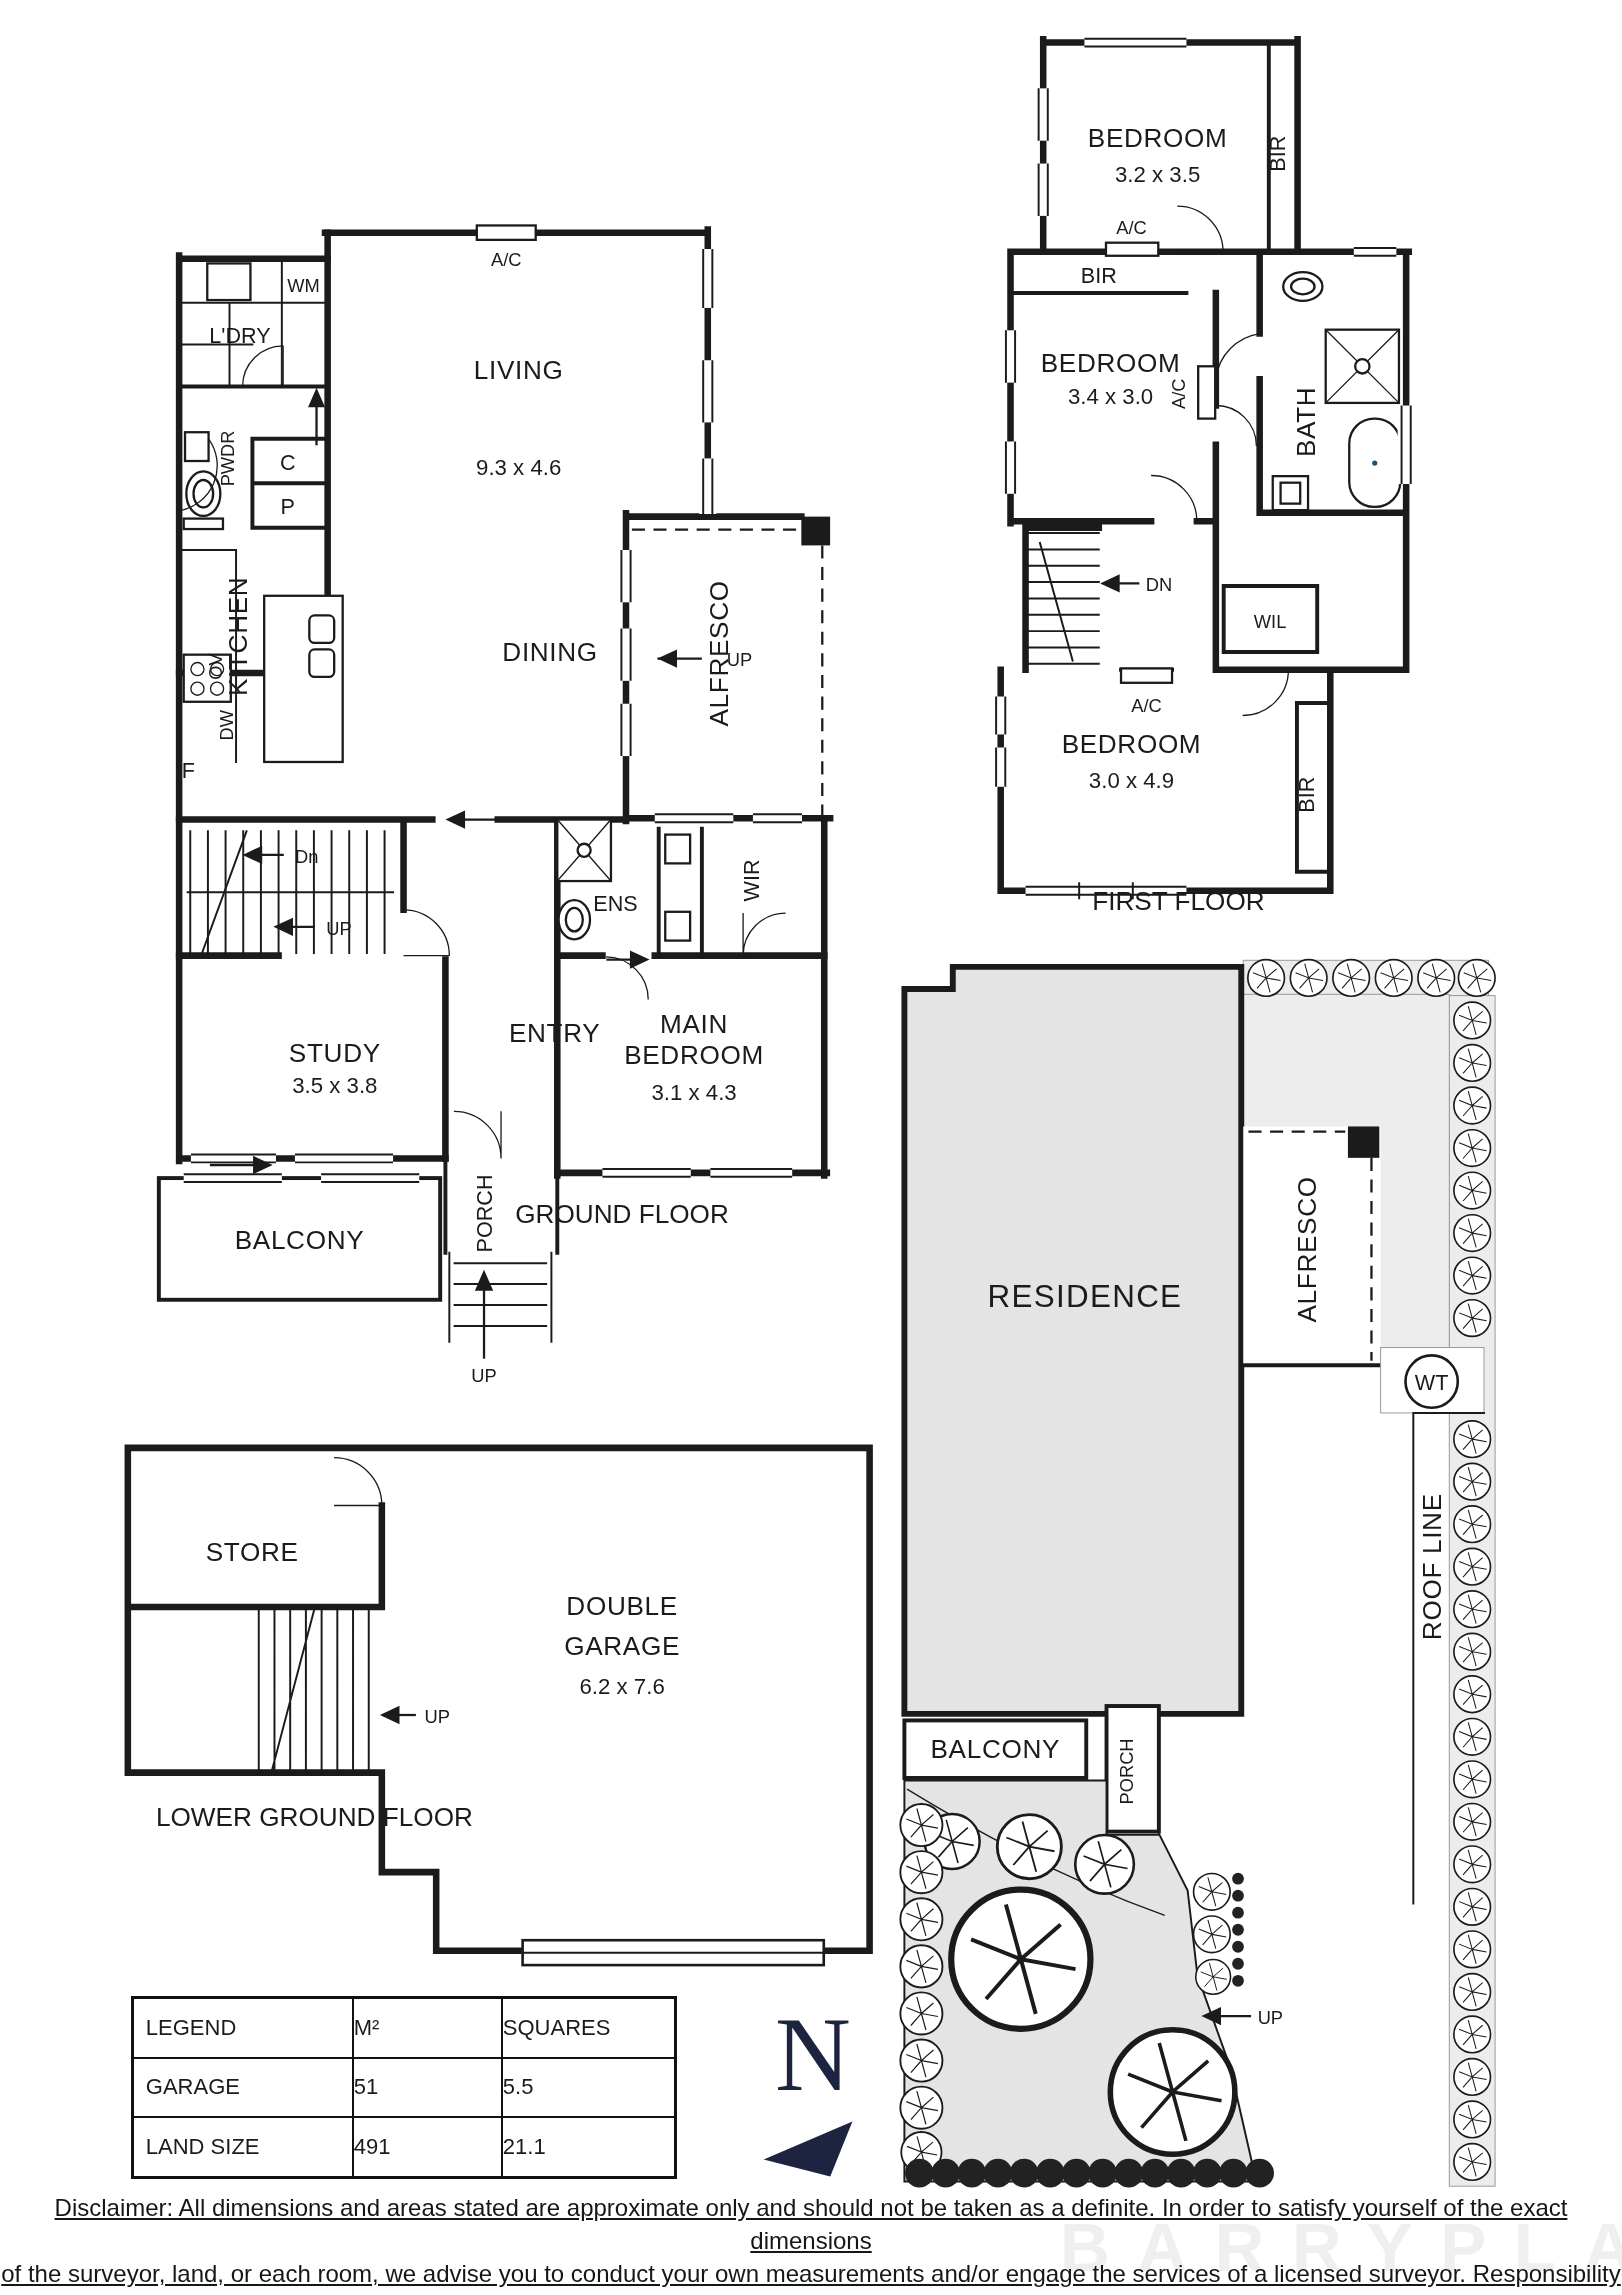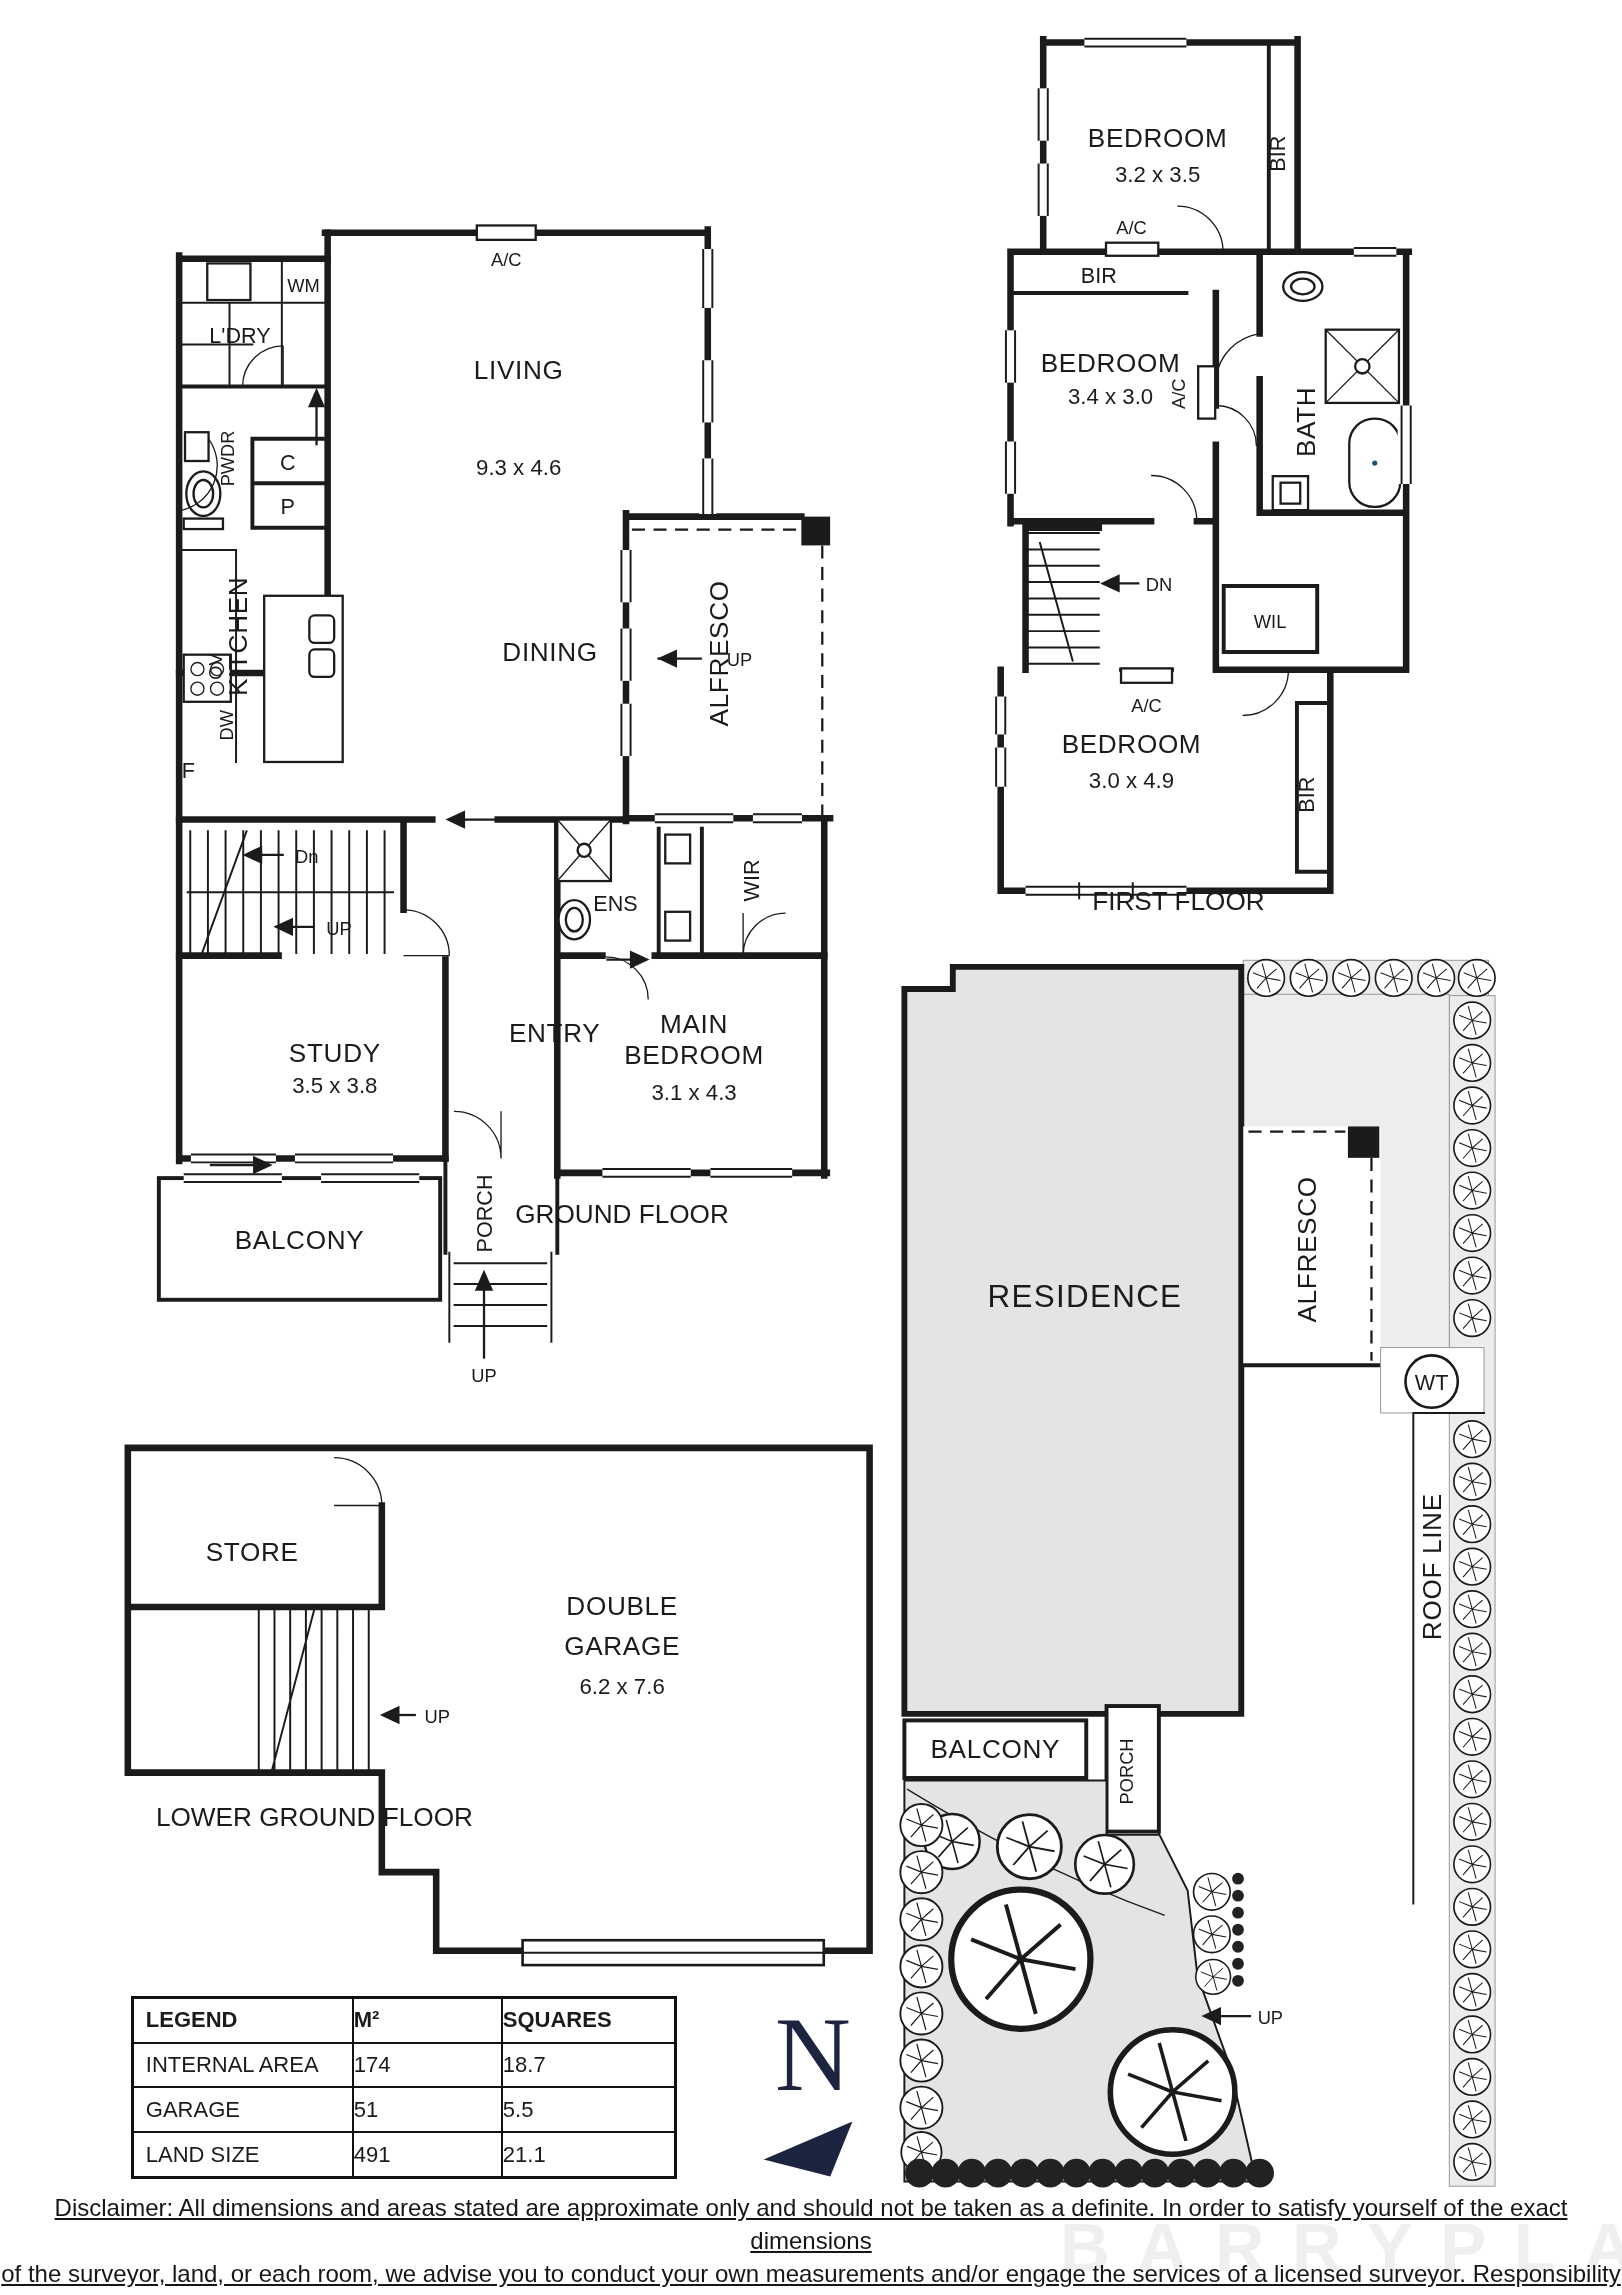--- a/index.html
+++ b/index.html
@@ -24,21 +24,21 @@
   .fixture{stroke:#1b1b1b;stroke-width:3.5;fill:#fff;}
   .arrow{stroke:#1b1b1b;stroke-width:3.5;fill:none;}
   .ah{fill:#1b1b1b;stroke:none;}
   #legend-table{border-collapse:collapse;table-layout:fixed;width:546px;height:183px;
         font-size:22px;}
   #legend-table td{border:2px solid #111;padding:0 0 0 11.8px;text-align:left;}
   #legend-table td.num{text-align:left;padding:0;}
   #legend-table tr td:first-child{width:206px;}
   #legend-table tr td:nth-child(2){width:147px;}
   #legend-table{border:3.3px solid #111;}
-  #legend-table .hdr td{font-weight:bold;}
+  #legend-table .hdr td{font-weight:normal;}
   #north-n{font-family:"Liberation Serif",serif;font-size:105px;color:#1d2440;line-height:1;}
   #disclaimer{width:1622px;text-align:center;font-size:24px;line-height:1.38;color:#161616;text-decoration:underline;}
   #watermark{font-size:69px;font-weight:bold;letter-spacing:27.5px;color:#e3e3e3;opacity:.55;}
 </style>
 </head>
 <body>
 
 <div id="page">
 
 <div class="abs" style="left:79px;top:92px;">
@@ -431,25 +431,20 @@
 
 <div class="abs" style="left:131px;top:1996px;">
   <table id="legend-table">
     <tbody>
           <tr class="hdr">
       <td>LEGEND</td>
       <td class="num">M²</td>
       <td class="num">SQUARES</td>
     </tr>
     <tr>
-      <td>INTERNAL AREA</td>
-      <td class="num">174</td>
-      <td class="num">18.7</td>
-    </tr>
-    <tr>
       <td>GARAGE</td>
       <td class="num">51</td>
       <td class="num">5.5</td>
     </tr>
     <tr>
       <td>LAND SIZE</td>
       <td class="num">491</td>
       <td class="num">21.1</td>
     </tr>
   </tbody>

